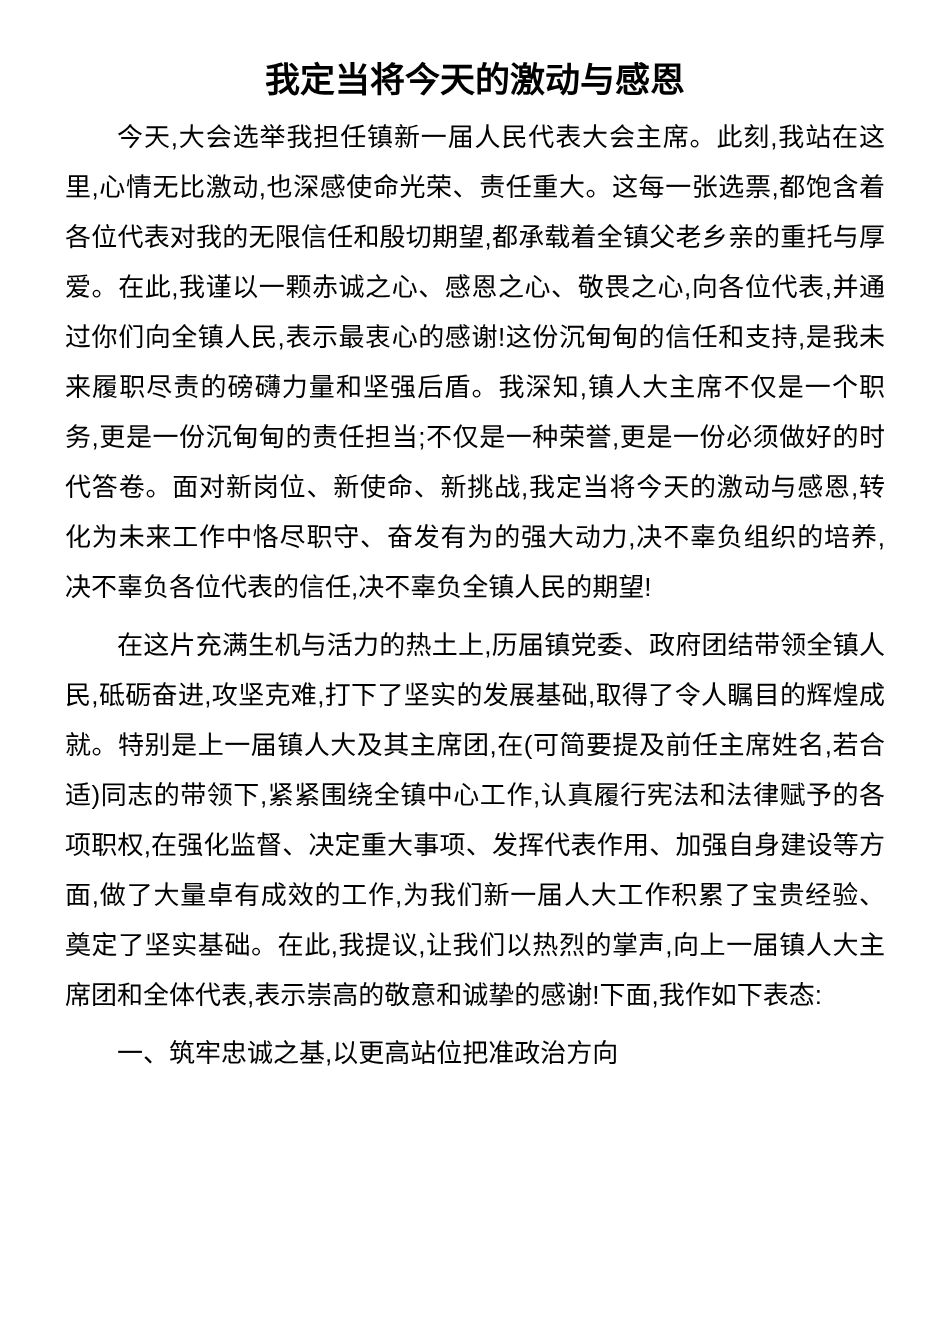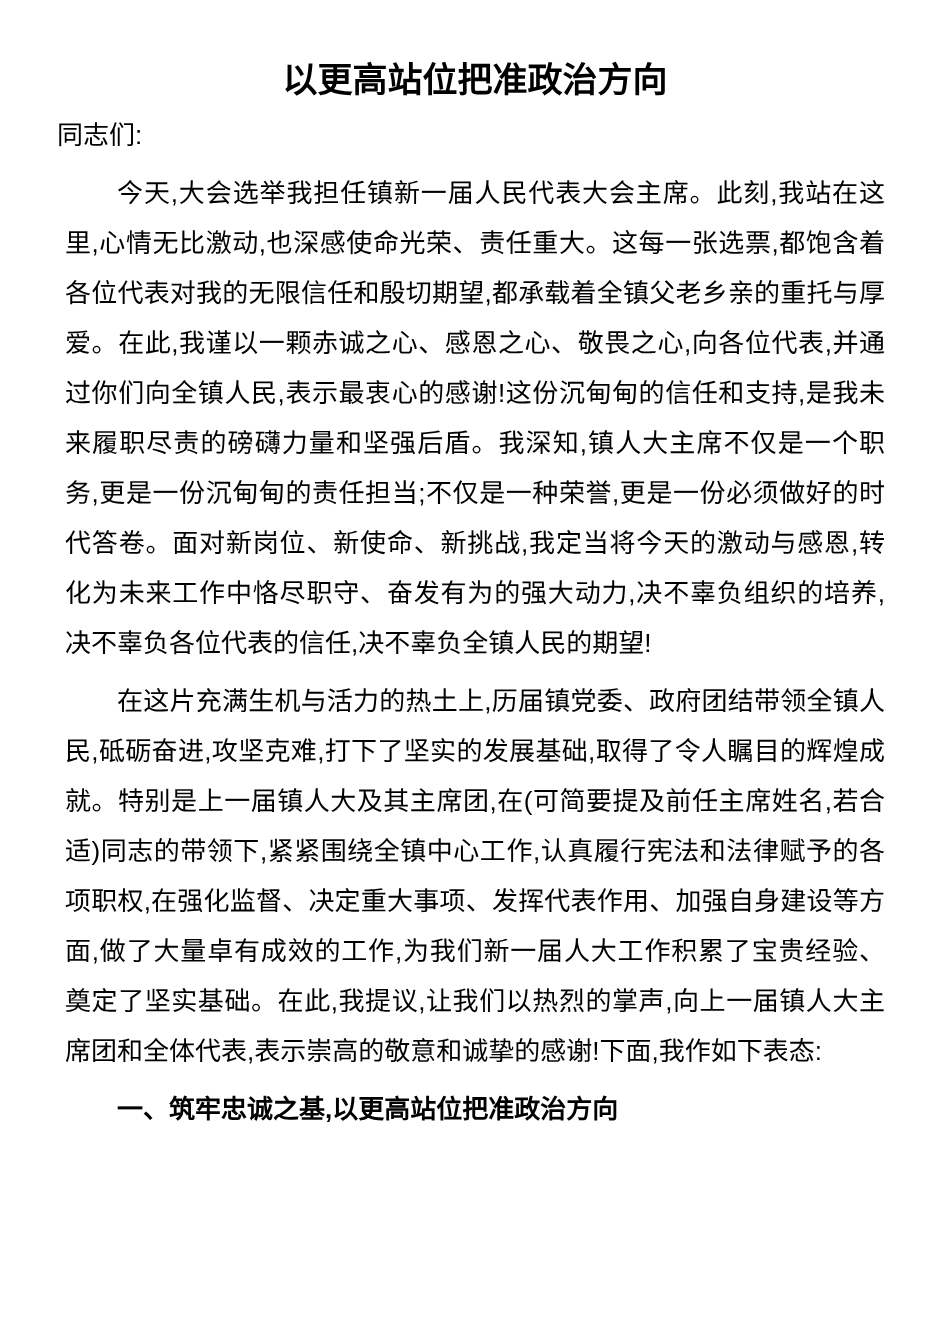--- a/index.html
+++ b/index.html
@@ -31,29 +31,28 @@
     text-align: justify;
   }
   .salutation {
     margin: 0;
   }
   .para {
     margin: 8px;
     text-indent: 2em;
   }
   .para.heading {
-    font-weight: bold;
+    font-weight: normal;
   }
 </style>
 </head>
 <body>
 
 <div class="page">
-  <h1 class="title">以更高站位把准政治方向</h1>
+  <h1 class="title">我定当将今天的激动与感恩</h1>
   <div class="content">
-    <p class="salutation">同志们:</p>
     <div>
         <p class="para">今天,大会选举我担任镇新一届人民代表大会主席。此刻,我站在这里,心情无比激动,也深感使命光荣、责任重大。这每一张选票,都饱含着各位代表对我的无限信任和殷切期望,都承载着全镇父老乡亲的重托与厚爱。在此,我谨以一颗赤诚之心、感恩之心、敬畏之心,向各位代表,并通过你们向全镇人民,表示最衷心的感谢!这份沉甸甸的信任和支持,是我未来履职尽责的磅礴力量和坚强后盾。我深知,镇人大主席不仅是一个职务,更是一份沉甸甸的责任担当;不仅是一种荣誉,更是一份必须做好的时代答卷。面对新岗位、新使命、新挑战,我定当将今天的激动与感恩,转化为未来工作中恪尽职守、奋发有为的强大动力,决不辜负组织的培养,决不辜负各位代表的信任,决不辜负全镇人民的期望!</p>
         <p class="para">在这片充满生机与活力的热土上,历届镇党委、政府团结带领全镇人民,砥砺奋进,攻坚克难,打下了坚实的发展基础,取得了令人瞩目的辉煌成就。特别是上一届镇人大及其主席团,在(可简要提及前任主席姓名,若合适)同志的带领下,紧紧围绕全镇中心工作,认真履行宪法和法律赋予的各项职权,在强化监督、决定重大事项、发挥代表作用、加强自身建设等方面,做了大量卓有成效的工作,为我们新一届人大工作积累了宝贵经验、奠定了坚实基础。在此,我提议,让我们以热烈的掌声,向上一届镇人大主席团和全体代表,表示崇高的敬意和诚挚的感谢!下面,我作如下表态:</p>
         <p class="para heading">一、筑牢忠诚之基,以更高站位把准政治方向</p>
       </div>
   </div>
 </div>
 
 </body></html>

